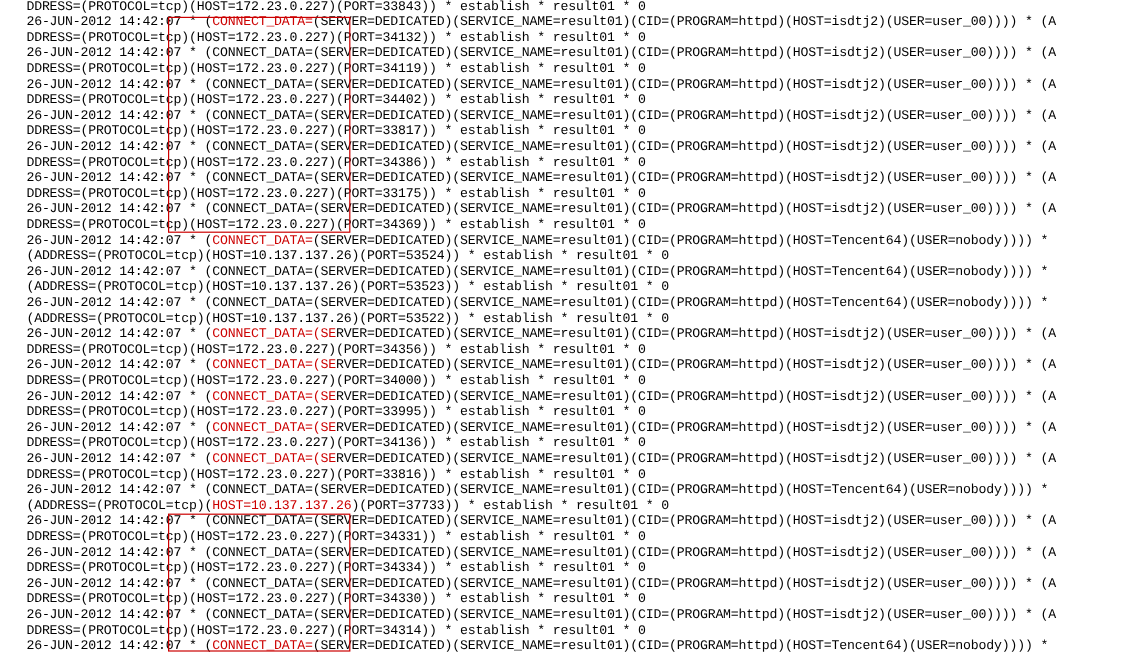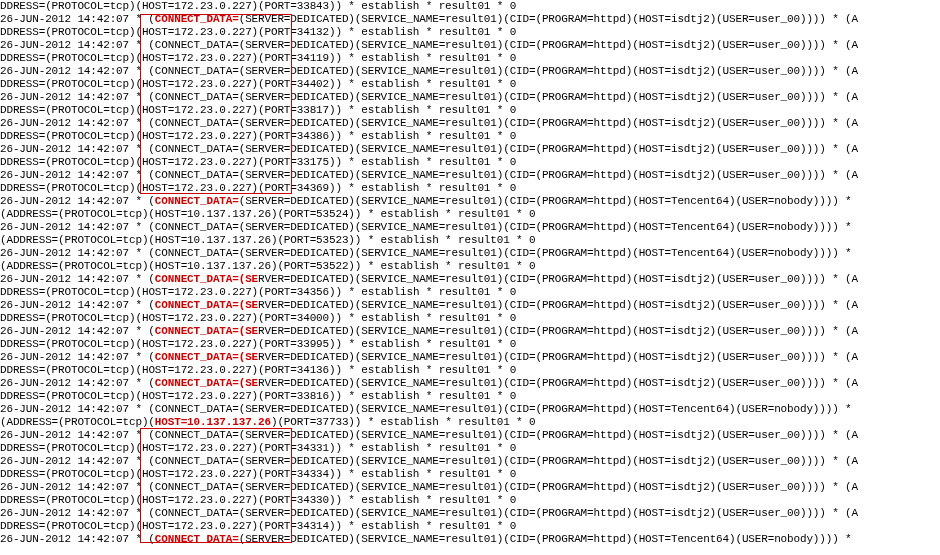--- a/index.html
+++ b/index.html
@@ -12,22 +12,22 @@
   }
   #log {
     font-family: "Courier New", Courier, monospace;
     font-size: 11px;
     line-height: 13px;
     white-space: pre;
     color: #000000;
     letter-spacing: -0.15px;
     padding: 0 0 0 0;
   }
-  .line { display: block; }
-  .red { color: #cc0000; font-weight: bold; }
+  .line { display: block; padding-left: 22px; }
+  .red { color: #cc0000; }
   
   #boxes { position: absolute; left: 0; top: 0; pointer-events: none; }
   .box {
     position: absolute;
     border: 1px solid #cc0000;
     background: transparent;
   }
 </style>
 </head>
 <body>

